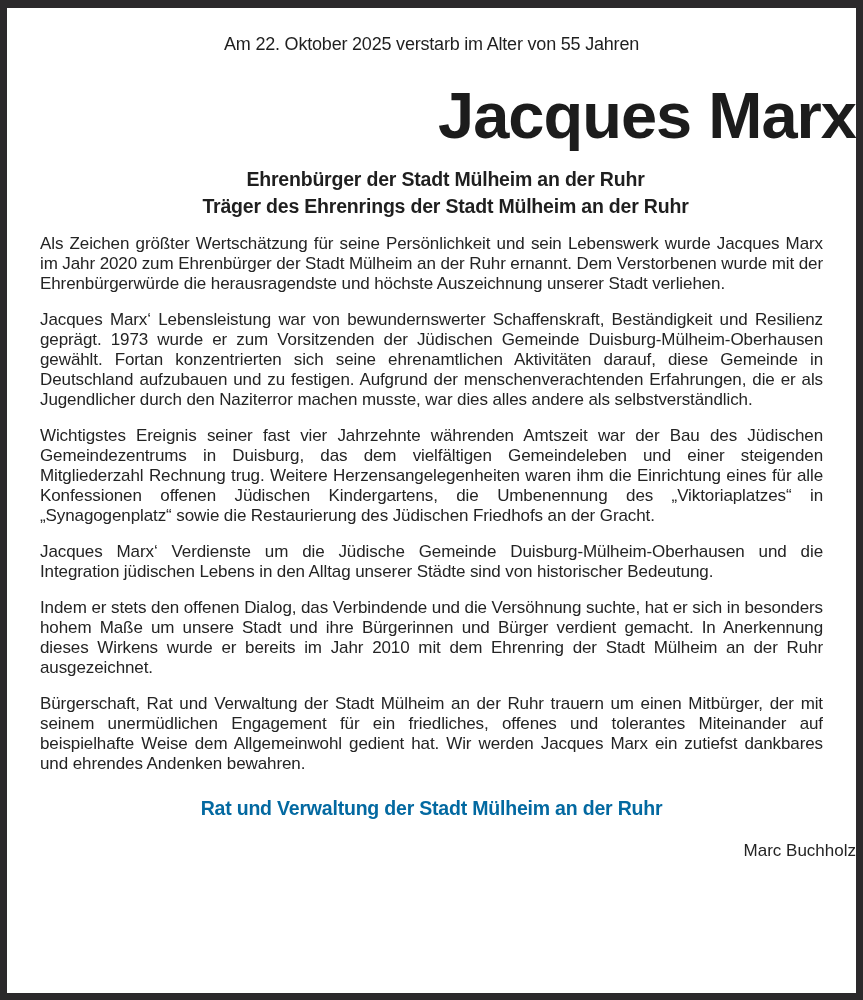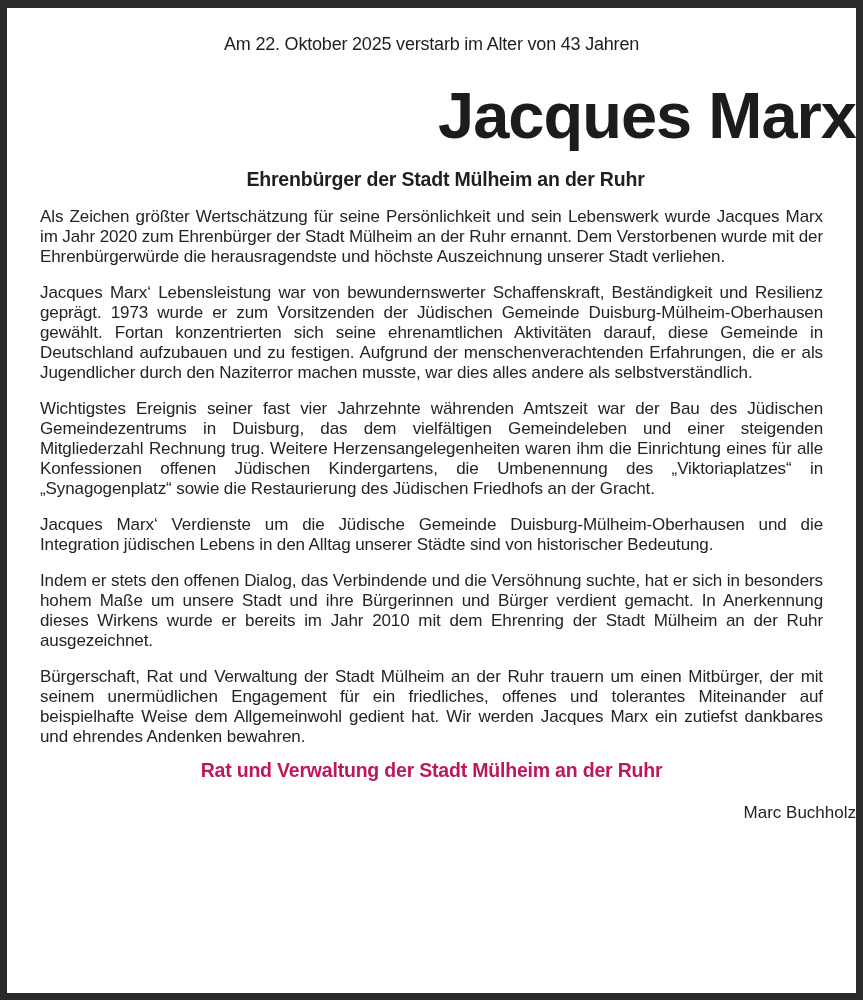--- a/index.html
+++ b/index.html
@@ -64,48 +64,49 @@
     text-align: justify;
     font-size: 17px;
     line-height: 20px;
     letter-spacing: -0.1px;
     color: #242424;
   }
   .body-text p + p {
     margin-top: 16px;
   }
   .closing-line {
-    margin-top: 10px;
+    margin-top: 21px;
     text-align: center;
     font-size: 19.5px;
     line-height: 27px;
     font-weight: bold;
     letter-spacing: -0.2px;
-    color: #be185d;
+    color: #0369a1;
   }
   .signature {
     margin-top: 18px;
     text-align: right;
     font-size: 17px;
     line-height: 22.3px;
     color: #242424;
   }
 </style>
 </head>
 <body>
 
 <div class="page">
   <div class="frame">
 
-    <div class="intro-line">Am 22. Oktober 2025 verstarb im Alter von 43 Jahren</div>
+    <div class="intro-line">Am 22. Oktober 2025 verstarb im Alter von 55 Jahren</div>
 
     <div class="deceased-name">Jacques Marx</div>
 
     <div class="honors">
       <div class="honor-line">Ehrenbürger der Stadt Mülheim an der Ruhr</div>
+      <div class="honor-line">Träger des Ehrenrings der Stadt Mülheim an der Ruhr</div>
     </div>
 
     <div class="body-text">
       <p>Als Zeichen größter Wertschätzung für seine Persönlichkeit und sein Lebenswerk wurde Jacques Marx im Jahr 2020 zum Ehrenbürger der Stadt Mülheim an der Ruhr ernannt. Dem Verstorbenen wurde mit der Ehrenbürgerwürde die herausragendste und höchste Auszeichnung unserer Stadt verliehen.</p>
       <p>Jacques Marx‘ Lebensleistung war von bewundernswerter Schaffenskraft, Beständigkeit und Resilienz geprägt. 1973 wurde er zum Vorsitzenden der Jüdischen Gemeinde Duisburg-Mülheim-Oberhausen gewählt. Fortan konzentrierten sich seine ehrenamtlichen Aktivitäten darauf, diese Gemeinde in Deutschland aufzubauen und zu festigen. Aufgrund der menschenverachtenden Erfahrungen, die er als Jugendlicher durch den Naziterror machen musste, war dies alles andere als selbstverständlich.</p>
       <p>Wichtigstes Ereignis seiner fast vier Jahrzehnte währenden Amtszeit war der Bau des Jüdischen Gemeindezentrums in Duisburg, das dem vielfältigen Gemeindeleben und einer steigenden Mitgliederzahl Rechnung trug. Weitere Herzensangelegenheiten waren ihm die Einrichtung eines für alle Konfessionen offenen Jüdischen Kindergartens, die Umbenennung des „Viktoriaplatzes“ in „Synagogenplatz“ sowie die Restaurierung des Jüdischen Friedhofs an der Gracht.</p>
       <p>Jacques Marx‘ Verdienste um die Jüdische Gemeinde Duisburg-Mülheim-Oberhausen und die Integration jüdischen Lebens in den Alltag unserer Städte sind von historischer Bedeutung.</p>
       <p>Indem er stets den offenen Dialog, das Verbindende und die Versöhnung suchte, hat er sich in besonders hohem Maße um unsere Stadt und ihre Bürgerinnen und Bürger verdient gemacht. In Anerkennung dieses Wirkens wurde er bereits im Jahr 2010 mit dem Ehrenring der Stadt Mülheim an der Ruhr ausgezeichnet.</p>
       <p>Bürgerschaft, Rat und Verwaltung der Stadt Mülheim an der Ruhr trauern um einen Mitbürger, der mit seinem unermüdlichen Engagement für ein friedliches, offenes und tolerantes Miteinander auf beispielhafte Weise dem Allgemeinwohl gedient hat. Wir werden Jacques Marx ein zutiefst dankbares und ehrendes Andenken bewahren.</p>
     </div>

